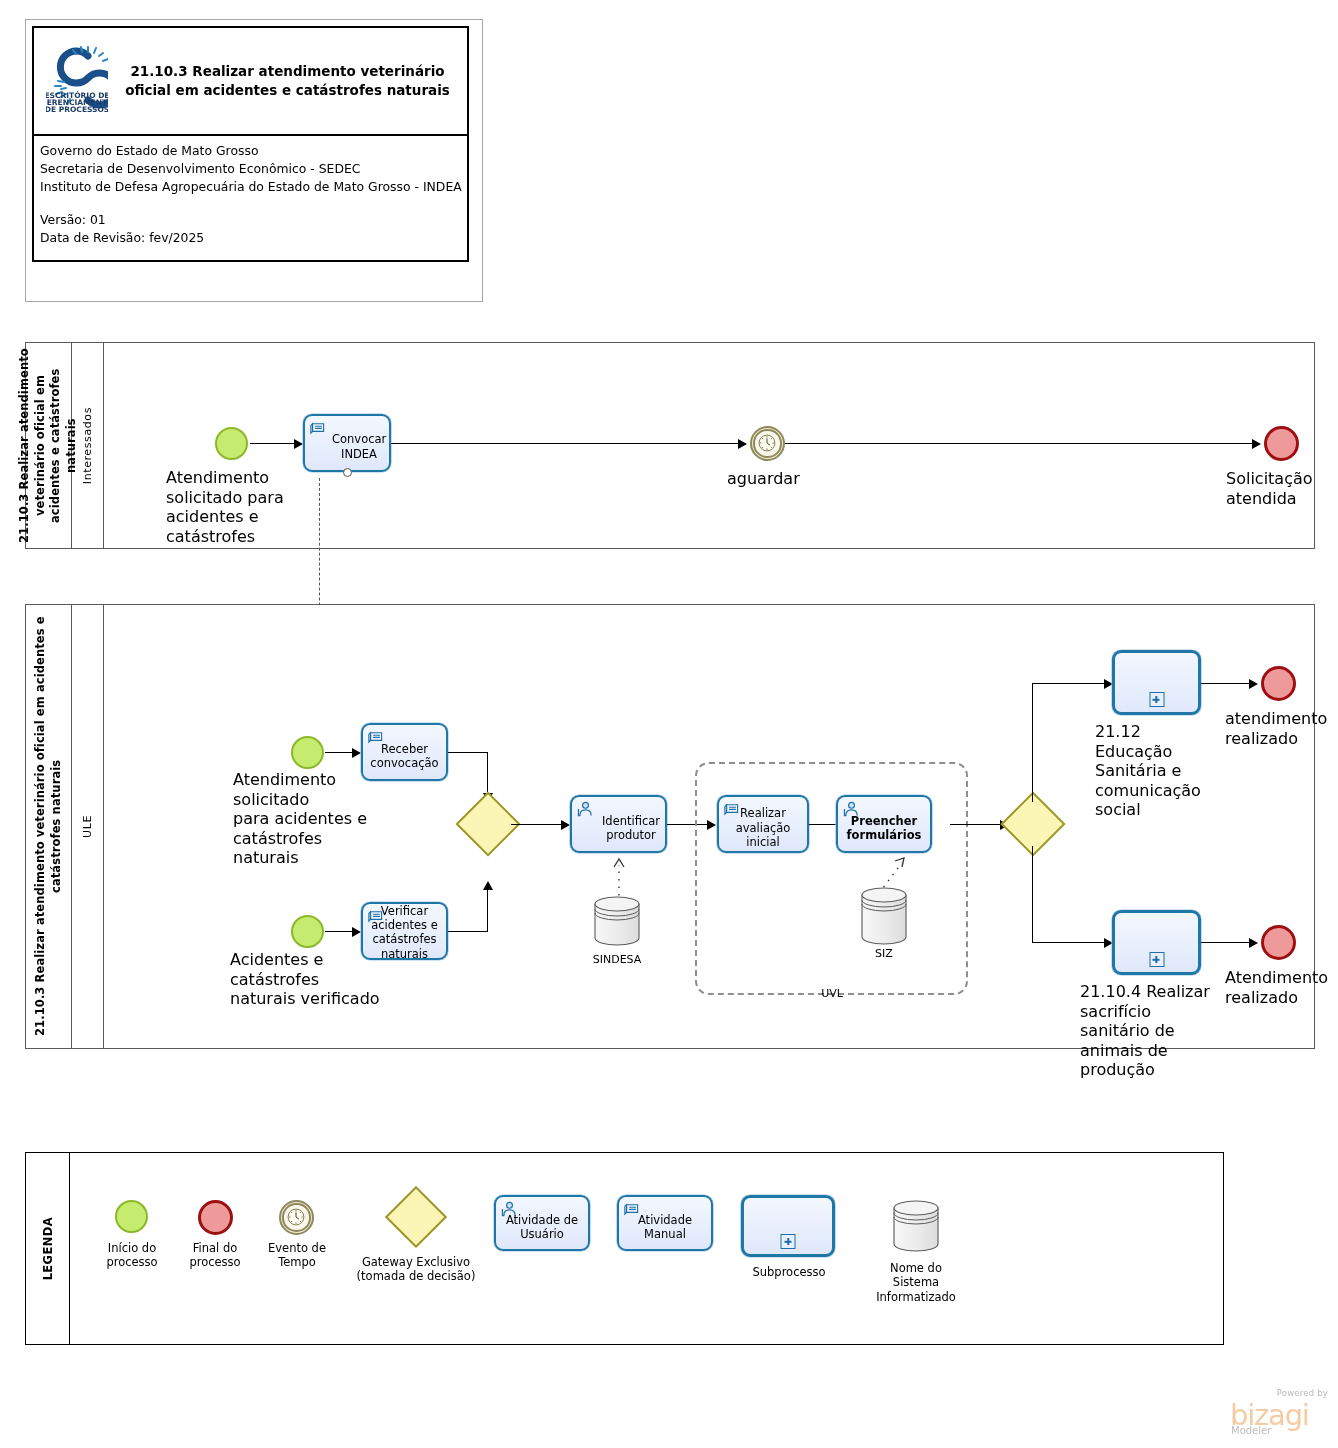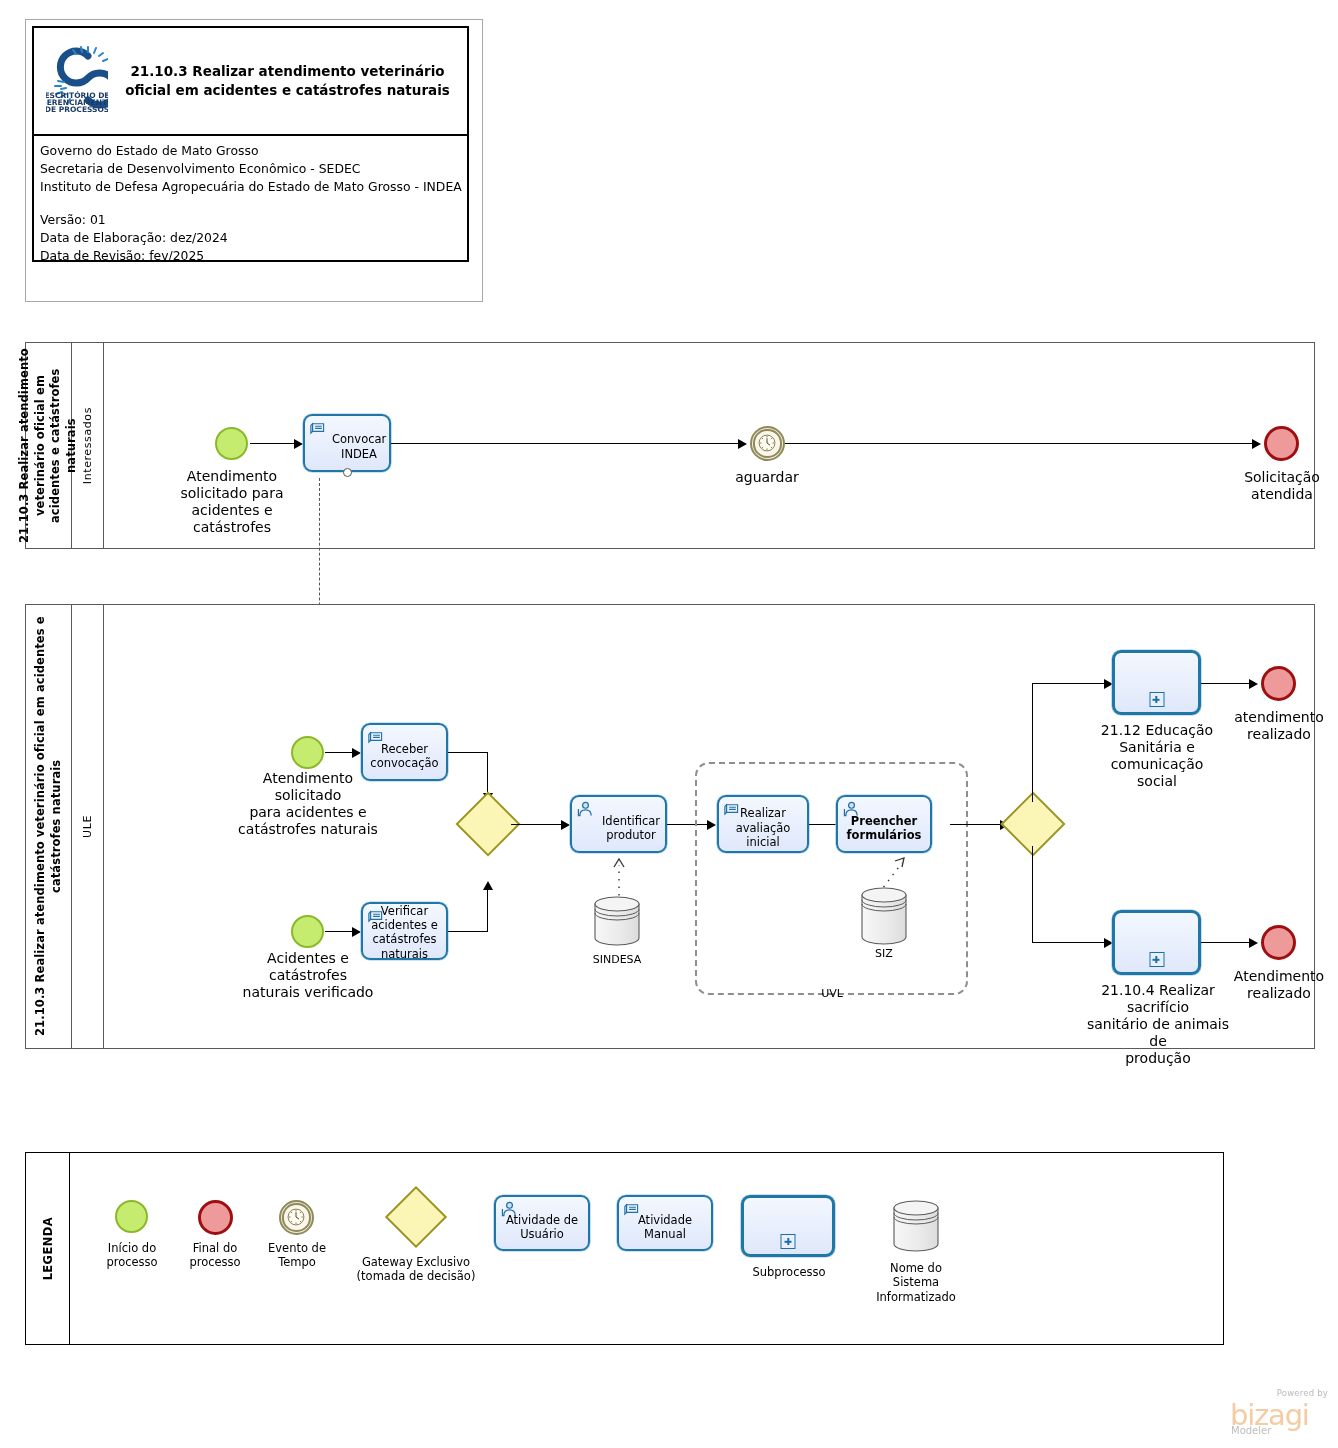--- a/index.html
+++ b/index.html
@@ -80,21 +80,21 @@
     background: #f0ead6; border: 2px solid #8e8a5c;
     display: flex; align-items: center; justify-content: center;
   }
   .evt-timer .ring2 {
     width: 78%; height: 78%; border-radius: 50%;
     border: 2px solid #8e8a5c; background: #faf7ea;
     display: flex; align-items: center; justify-content: center;
   }
 
   .evt-label {
-    position: absolute; text-align: center; font-size: 14px; line-height: 1.22;
+    position: absolute; font-size: 16px; line-height: 1.22;
     white-space: pre-line;
   }
 
   .task {
     position: absolute; box-sizing: border-box;
     border: 2px solid #1f77a8; border-radius: 9px;
     background: linear-gradient(to bottom, #f3f7fe 0%, #dfe8fb 100%);
     box-shadow: 0 0 0 0.6px #9cc4e4;
   }
   .task-label {
@@ -241,21 +241,20 @@
       </svg>
     </div>
     <div id="title-text">21.10.3 Realizar atendimento veterinário oficial em acidentes e catástrofes naturais</div>
   </div>
   <div id="title-body">
     <div>Governo do Estado de Mato Grosso</div>
     <div>Secretaria de Desenvolvimento Econômico - SEDEC</div>
     <div>Instituto de Defesa Agropecuária do Estado de Mato Grosso - INDEA</div>
     <div class="spacer-line"></div>
     <div>Versão: 01</div>
-    <div>Data de Elaboração: dez/2024</div>
     <div>Data de Revisão: fev/2025</div>
   </div>
 </div>
 
 <div class="abs pool" id="pool-1" style="left:25px; top:342px; width:1290px; height:207px;">
 
   <div class="pool-title">
     <span>21.10.3 Realizar atendimento veterinário oficial em acidentes e catástrofes naturais</span>
   </div>
   <div class="lane-title">

